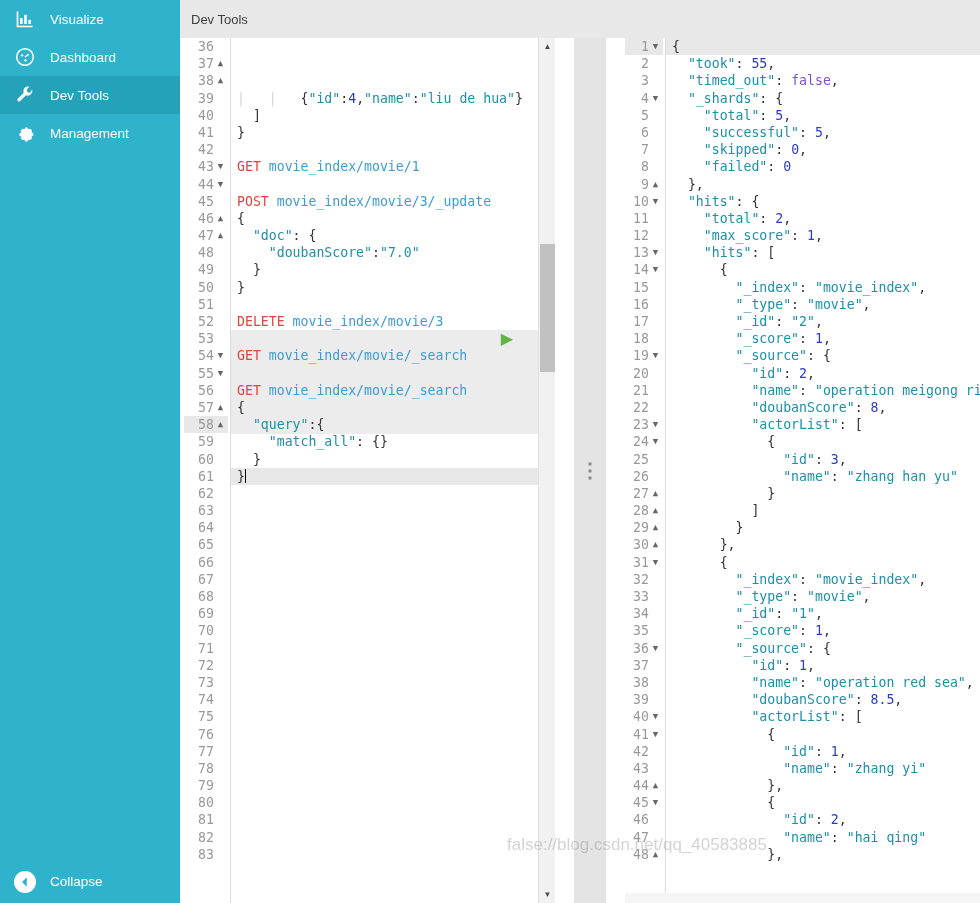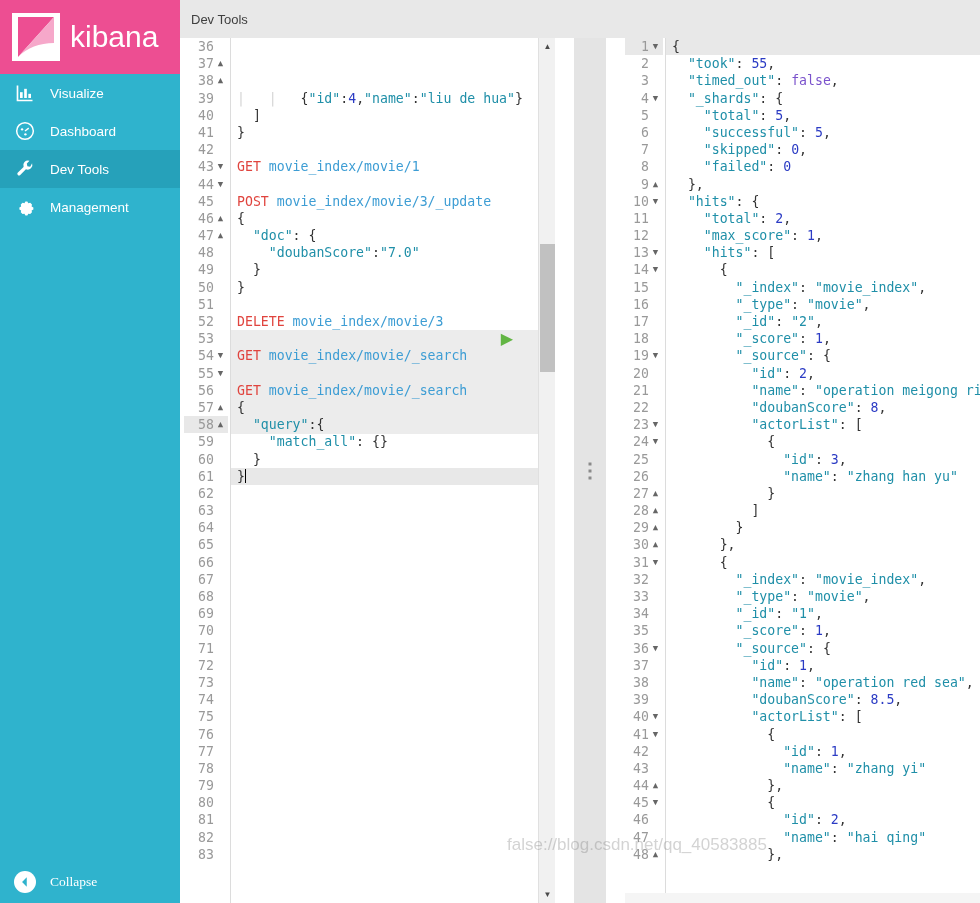--- a/index.html
+++ b/index.html
@@ -65,21 +65,20 @@
   .collapse {
     position: absolute;
     left: 0; bottom: 0;
     width: 180px; height: 43px;
     display: flex; align-items: center;
     gap: 14px;
     padding-left: 14px;
     color: #ffffff;
     font-size: 13.5px;
     cursor: pointer;
-    font-family: Liberation Serif, serif;
   }
   .collapse-icon {
     width: 22px; height: 22px; flex: 0 0 22px;
     background: #ffffff;
     border-radius: 50%;
     display:flex; align-items:center; justify-content:center;
   }
   .collapse-icon svg { display:block; }
 
   
@@ -260,30 +259,20 @@
     vertical-align: -2px;
   }
 </style>
 </head>
 <body>
 
 <div class="app">
 
   <nav class="sidebar">
 
-    <div class="brand">
-      <span class="brand-mark">
-        <svg width="48" height="48" viewBox="0 0 48 48">
-          <rect x="0" y="0" width="48" height="48" fill="#ffffff"></rect>
-          <path d="M6 4 L42 4 L6 44 Z" fill="#ed4e92"></path>
-          <path d="M42 4 L42 30 Q20 30 6 44 Z" fill="#f6a8ca"></path>
-        </svg>
-      </span>
-      <span class="brand-text">kibana</span>
-    </div>
 
     <div class="nav">
 
 
       <div class="nav-item">
         <span class="nav-icon">
           <svg width="20" height="20" viewBox="0 0 24 24">
             <path d="M3 3 L3 21 L21 21" fill="none" stroke="#fff" stroke-width="2"></path>
             <rect x="6" y="11" width="3.2" height="7" fill="#fff"></rect>
             <rect x="11" y="7" width="3.2" height="11" fill="#fff"></rect>

